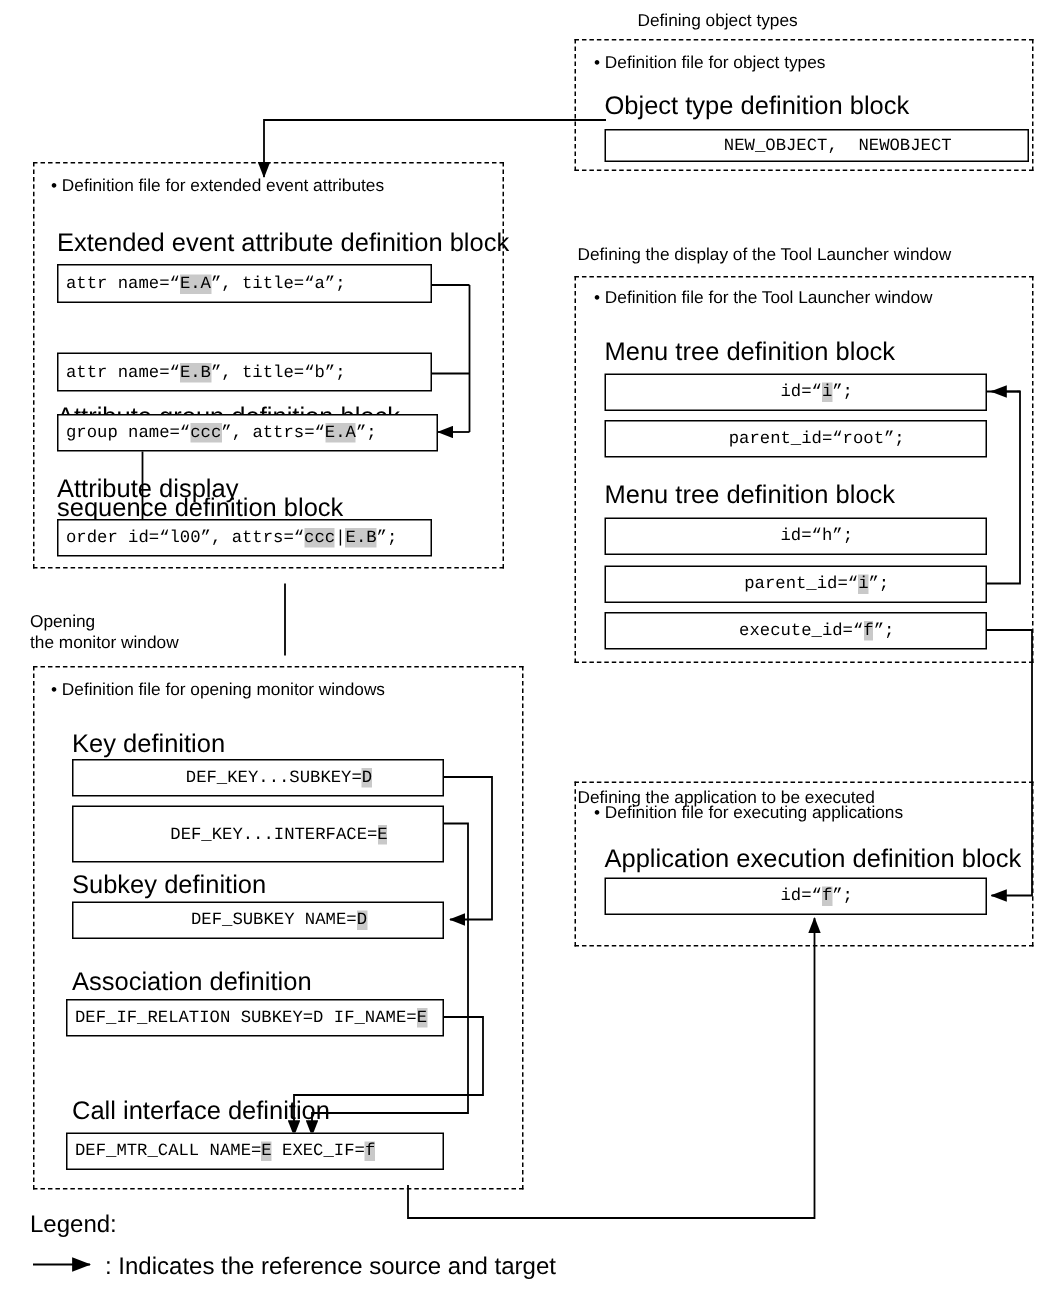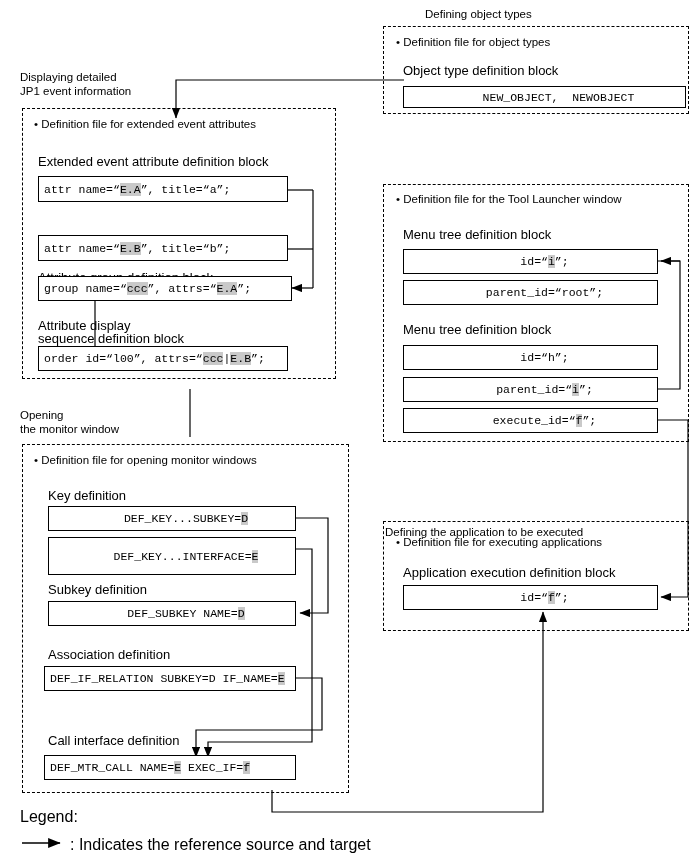--- a/index.html
+++ b/index.html
@@ -32,21 +32,21 @@
     background: transparent;
   }
   .bullet {
     position: absolute;
     font-size: 11.5px;
     line-height: 14px;
     white-space: pre;
   }
   .lbl {
     position: absolute;
-    font-size: 13px;
+    font-size: 17px;
     line-height: 14px;
     white-space: pre;
   }
   .codebox {
     position: absolute;
     border: 1px solid #000;
     box-sizing: border-box;
     background: #fff;
     font-family: "Liberation Mono", monospace;
     font-size: 11.5px;
@@ -117,22 +117,20 @@
       <path d="M 22 843 L 60 843" marker-end="url(#arrowhead)"></path>
     </g>
   </svg>
 
   <div class="sec-title" style="left:385px; top:7px;padding-left:40px;">Defining object types</div>
   <div class="dashbox" style="left:383px; top:26px; width:306px; height:88px;"></div>
   <div class="bullet" style="left:396px; top:35px;">• Definition file for object types</div>
   <div class="lbl" style="left:403px; top:64px;">Object type definition block</div>
   <div class="codebox" style="left:403px; top:86px; width:283px; height:22px;">NEW_OBJECT,  NEWOBJECT</div>
 
-  <div class="sec-title" style="left:20px; top:70px;"><span style="white-space:pre-line;">Displaying detailed
-JP1 event information</span></div>
   <div class="dashbox" style="left:22px; top:108px; width:314px; height:271px;"></div>
   <div class="bullet" style="left:34px; top:117px;">• Definition file for extended event attributes</div>
 
   <div class="lbl" style="left:38px; top:155px;">Extended event attribute definition block</div>
 
   <div class="codebox left" style="left:38px; top:176px; width:250px; height:26px;">
     <span>attr name=“</span><span class="hl">E.A</span><span>”, title=“a”;</span>
   </div>
 
   <div class="codebox left" style="left:38px; top:235px; width:250px; height:26px;">
@@ -145,20 +143,21 @@
     <span>group name=“</span><span class="hl">ccc</span><span>”, attrs=“</span><span class="hl">E.A</span><span>”;</span>
   </div>
 
   <div class="lbl" style="left:38px; top:319px; white-space:pre-line; line-height:13px;">Attribute display
 sequence definition block</div>
 
   <div class="codebox left" style="left:38px; top:346px; width:250px; height:25px;">
     <span>order id=“l00”, attrs=“</span><span class="hl">ccc</span><span>|</span><span class="hl">E.B</span><span>”;</span>
   </div>
 
+  <div class="sec-title" style="left:385px; top:163px;">Defining the display of the Tool Launcher window</div>
   <div class="dashbox" style="left:383px; top:184px; width:306px; height:258px;"></div>
   <div class="bullet" style="left:396px; top:192px;">• Definition file for the Tool Launcher window</div>
 
   <div class="lbl" style="left:403px; top:228px;">Menu tree definition block</div>
   <div class="codebox" style="left:403px; top:249px; width:255px; height:25px;">
     <span>id=“</span><span class="hl">i</span><span>”;</span>
   </div>
   <div class="codebox" style="left:403px; top:280px; width:255px; height:25px;">parent_id=“root”;</div>
 
   <div class="lbl" style="left:403px; top:323px;">Menu tree definition block</div>

